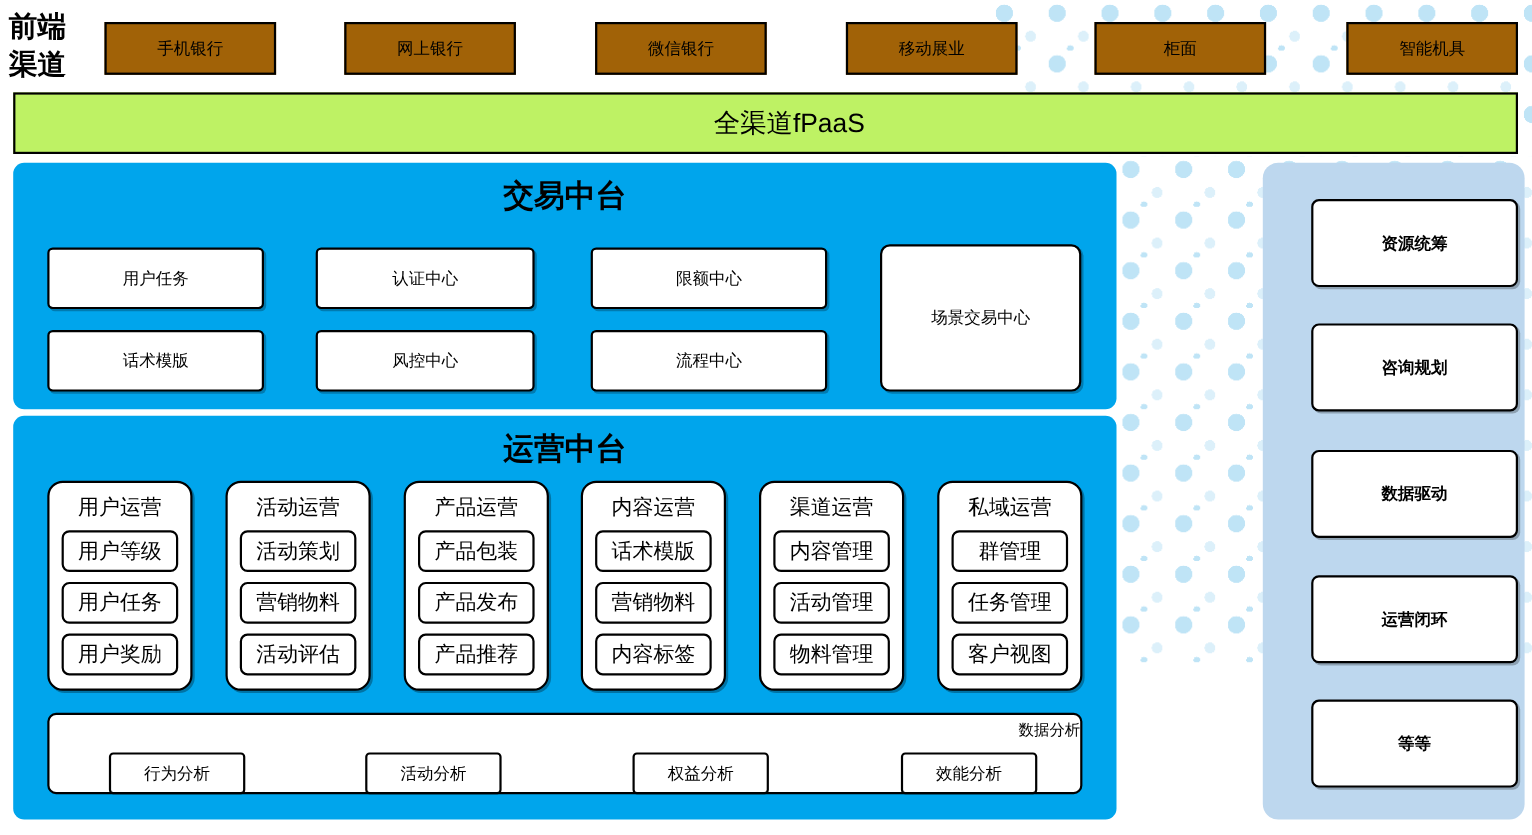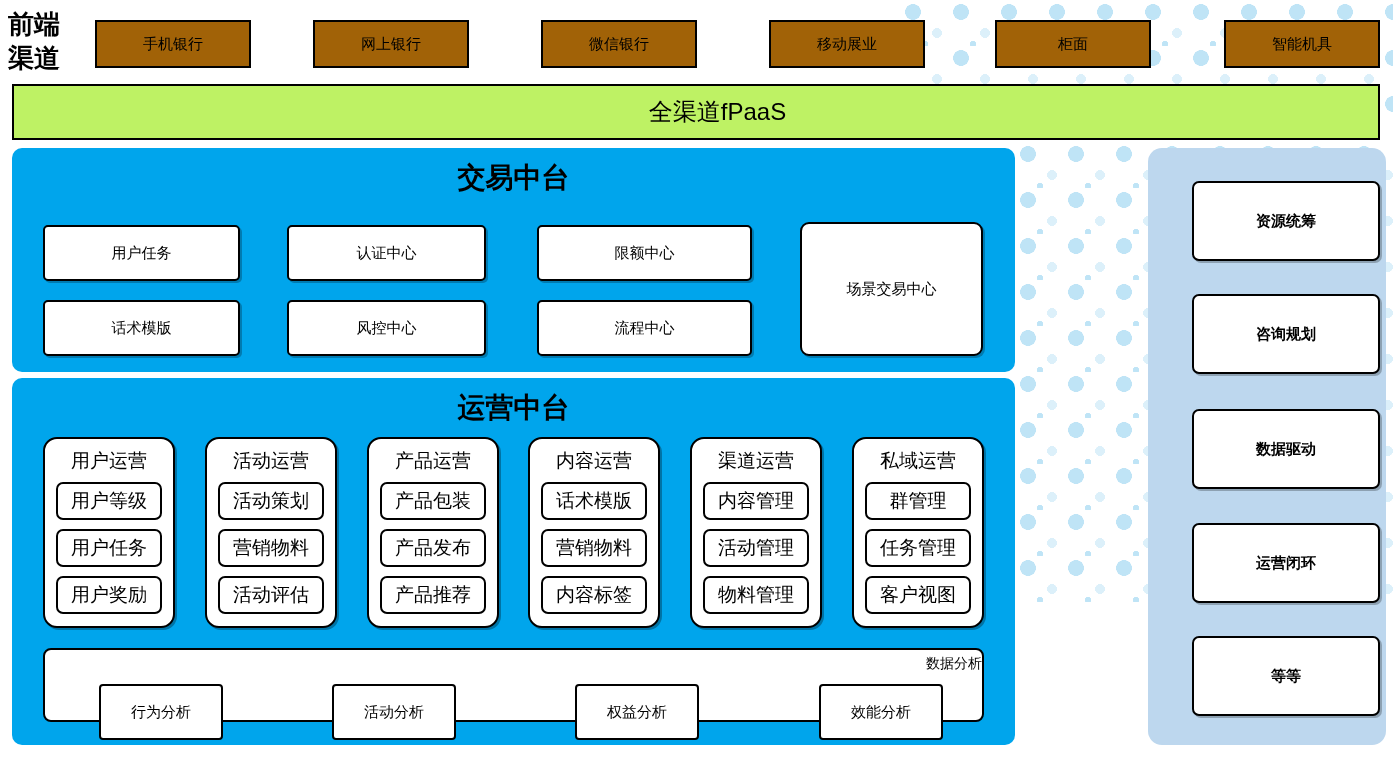--- a/index.html
+++ b/index.html
@@ -48,21 +48,21 @@
     border-radius:14px;box-shadow:2px 2px 0 rgba(0,0,0,.3);}
   .grp-title{text-align:center;font-size:19px;margin-top:9px;}
   .grp-item{position:absolute;left:11px;width:106px;height:38px;background:#fff;
     border:2px solid var(--ink);border-radius:7px;display:flex;align-items:center;
     justify-content:center;font-size:19px;}
   .gi-0{top:43px}.gi-1{top:90px}.gi-2{top:137px}
 
   .ana{position:absolute;left:31px;top:270px;width:941px;height:74px;background:#fff;
     border:2px solid var(--ink);border-radius:8px;}
   .ana-title{text-align:right;font-size:14px;margin-top:5px;}
-  .ana-item{position:absolute;top:34px;width:124px;height:56px;background:#fff;
+  .ana-item{position:absolute;top:34px;width:124px;height:38px;background:#fff;
     border:2px solid var(--ink);border-radius:4px;display:flex;align-items:center;
     justify-content:center;font-size:15px;}
 
   .strip{left:1037px;top:148px;width:88px;height:597px;background:var(--lblue);
     display:flex;align-items:center;justify-content:center;}
   .strip-text{width:56px;font-size:24px;line-height:1.5;text-align:center;word-break:break-all;}
 
   .rp{left:1148px;top:148px;width:238px;height:597px;background:var(--lblue);border-radius:14px;}
   .rp-box{position:absolute;left:24px;width:188px;height:80px;background:#fff;
     border:2px solid var(--ink);border-radius:7px;display:flex;align-items:center;

